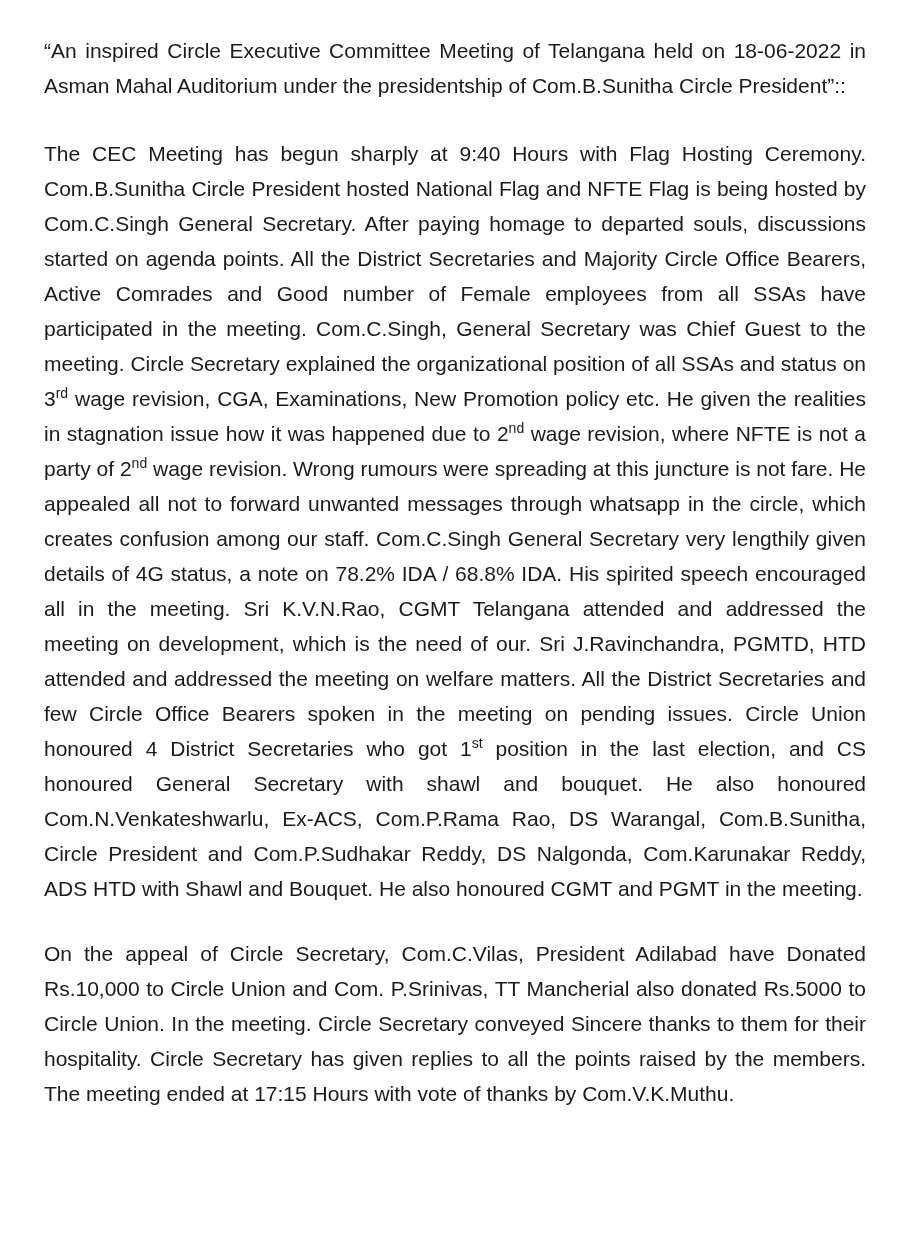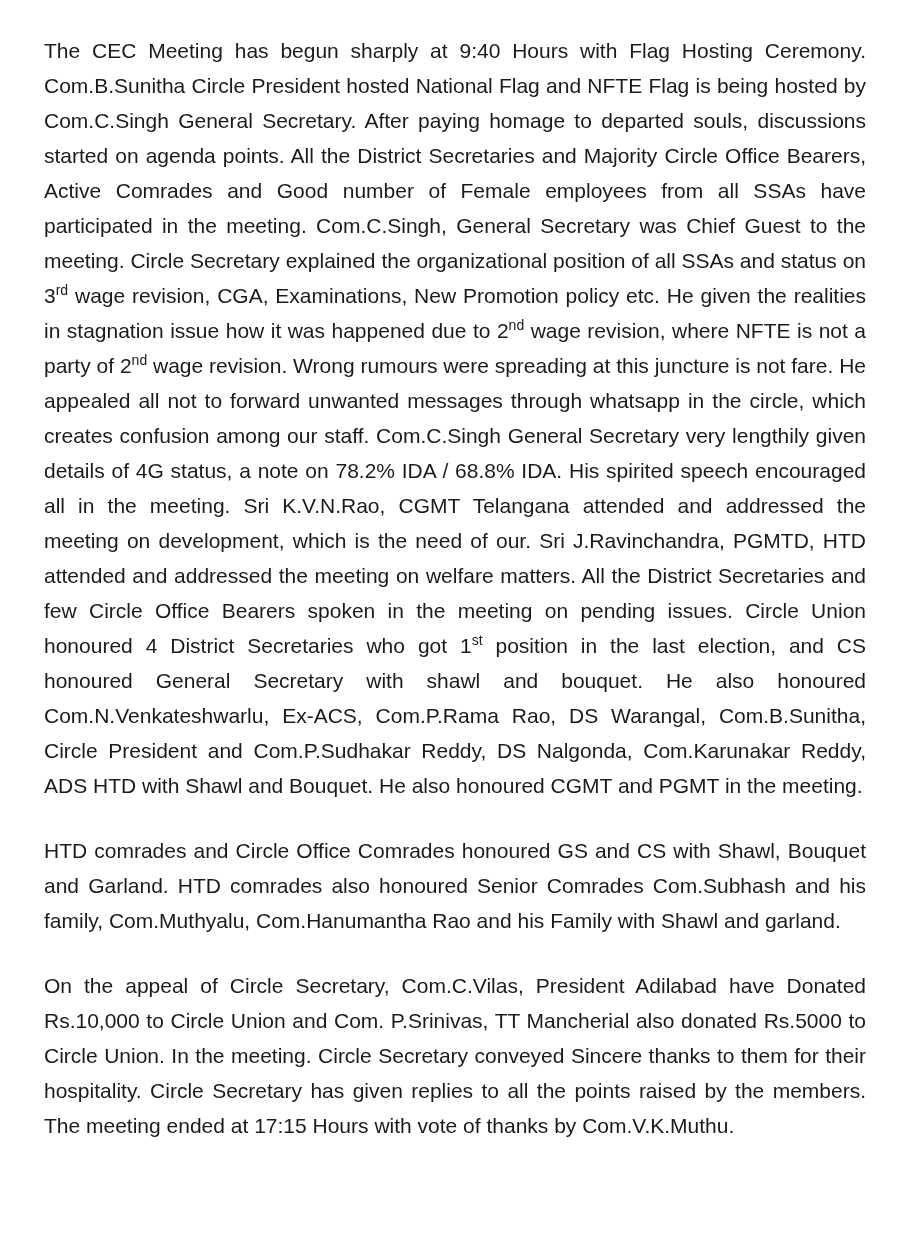--- a/index.html
+++ b/index.html
@@ -32,17 +32,17 @@
     font-size: 14px;
     line-height: 0;
     vertical-align: super;
   }
 </style>
 </head>
 <body>
 
 <div class="doc-page">
   <div id="doc-content">
+      <p class="para heading"><span>“An inspired Circle Executive Committee Meeting of Telangana held on 18-06-2022 in Asman Mahal Auditorium under the presidentship of Com.B.Sunitha Circle President”::</span></p>
       <p class="para"><span>The CEC Meeting has begun sharply at 9:40 Hours with Flag Hosting Ceremony. Com.B.Sunitha Circle President hosted National Flag and NFTE Flag is being hosted by Com.C.Singh General Secretary. After paying homage to departed souls, discussions started on agenda points. All the District Secretaries and Majority Circle Office Bearers, Active Comrades and Good number of Female employees from all SSAs have participated in the meeting. Com.C.Singh, General Secretary was Chief Guest to the meeting. Circle Secretary explained the organizational position of all SSAs and status on 3</span><sup>rd</sup><span> wage revision, CGA, Examinations, New Promotion policy etc. He given the realities in stagnation issue how it was happened due to 2</span><sup>nd</sup><span> wage revision, where NFTE is not a party of 2</span><sup>nd</sup><span> wage revision. Wrong rumours were spreading at this juncture is not fare. He appealed all not to forward unwanted messages through whatsapp in the circle, which creates confusion among our staff. Com.C.Singh General Secretary very lengthily given details of 4G status, a note on 78.2% IDA / 68.8% IDA. His spirited speech encouraged all in the meeting. Sri K.V.N.Rao, CGMT Telangana attended and addressed the meeting on development, which is the need of our. Sri J.Ravinchandra, PGMTD, HTD attended and addressed the meeting on welfare matters. All the District Secretaries and few Circle Office Bearers spoken in the meeting on pending issues. Circle Union honoured 4 District Secretaries who got 1</span><sup>st</sup><span> position in the last election, and CS honoured General Secretary with shawl and bouquet. He also honoured Com.N.Venkateshwarlu, Ex-ACS, Com.P.Rama Rao, DS Warangal, Com.B.Sunitha, Circle President and Com.P.Sudhakar Reddy, DS Nalgonda, Com.Karunakar Reddy, ADS HTD with Shawl and Bouquet. He also honoured CGMT and PGMT in the meeting.</span></p>
-      <p class="para"><span>HTD comrades and Circle Office Comrades honoured GS and CS with Shawl, Bouquet and Garland. HTD comrades also honoured Senior Comrades Com.Subhash and his family, Com.Muthyalu, Com.Hanumantha Rao and his Family with Shawl and garland.</span></p>
       <p class="para"><span>On the appeal of Circle Secretary, Com.C.Vilas, President Adilabad have Donated Rs.10,000 to  Circle Union and Com. P.Srinivas, TT Mancherial also donated Rs.5000 to Circle Union. In the meeting. Circle Secretary conveyed Sincere thanks to them for their hospitality. Circle Secretary has given replies to all the points raised by the members. The meeting ended at 17:15 Hours with vote of thanks by Com.V.K.Muthu.</span></p>
     </div>
 </div>
 
 </body></html>

